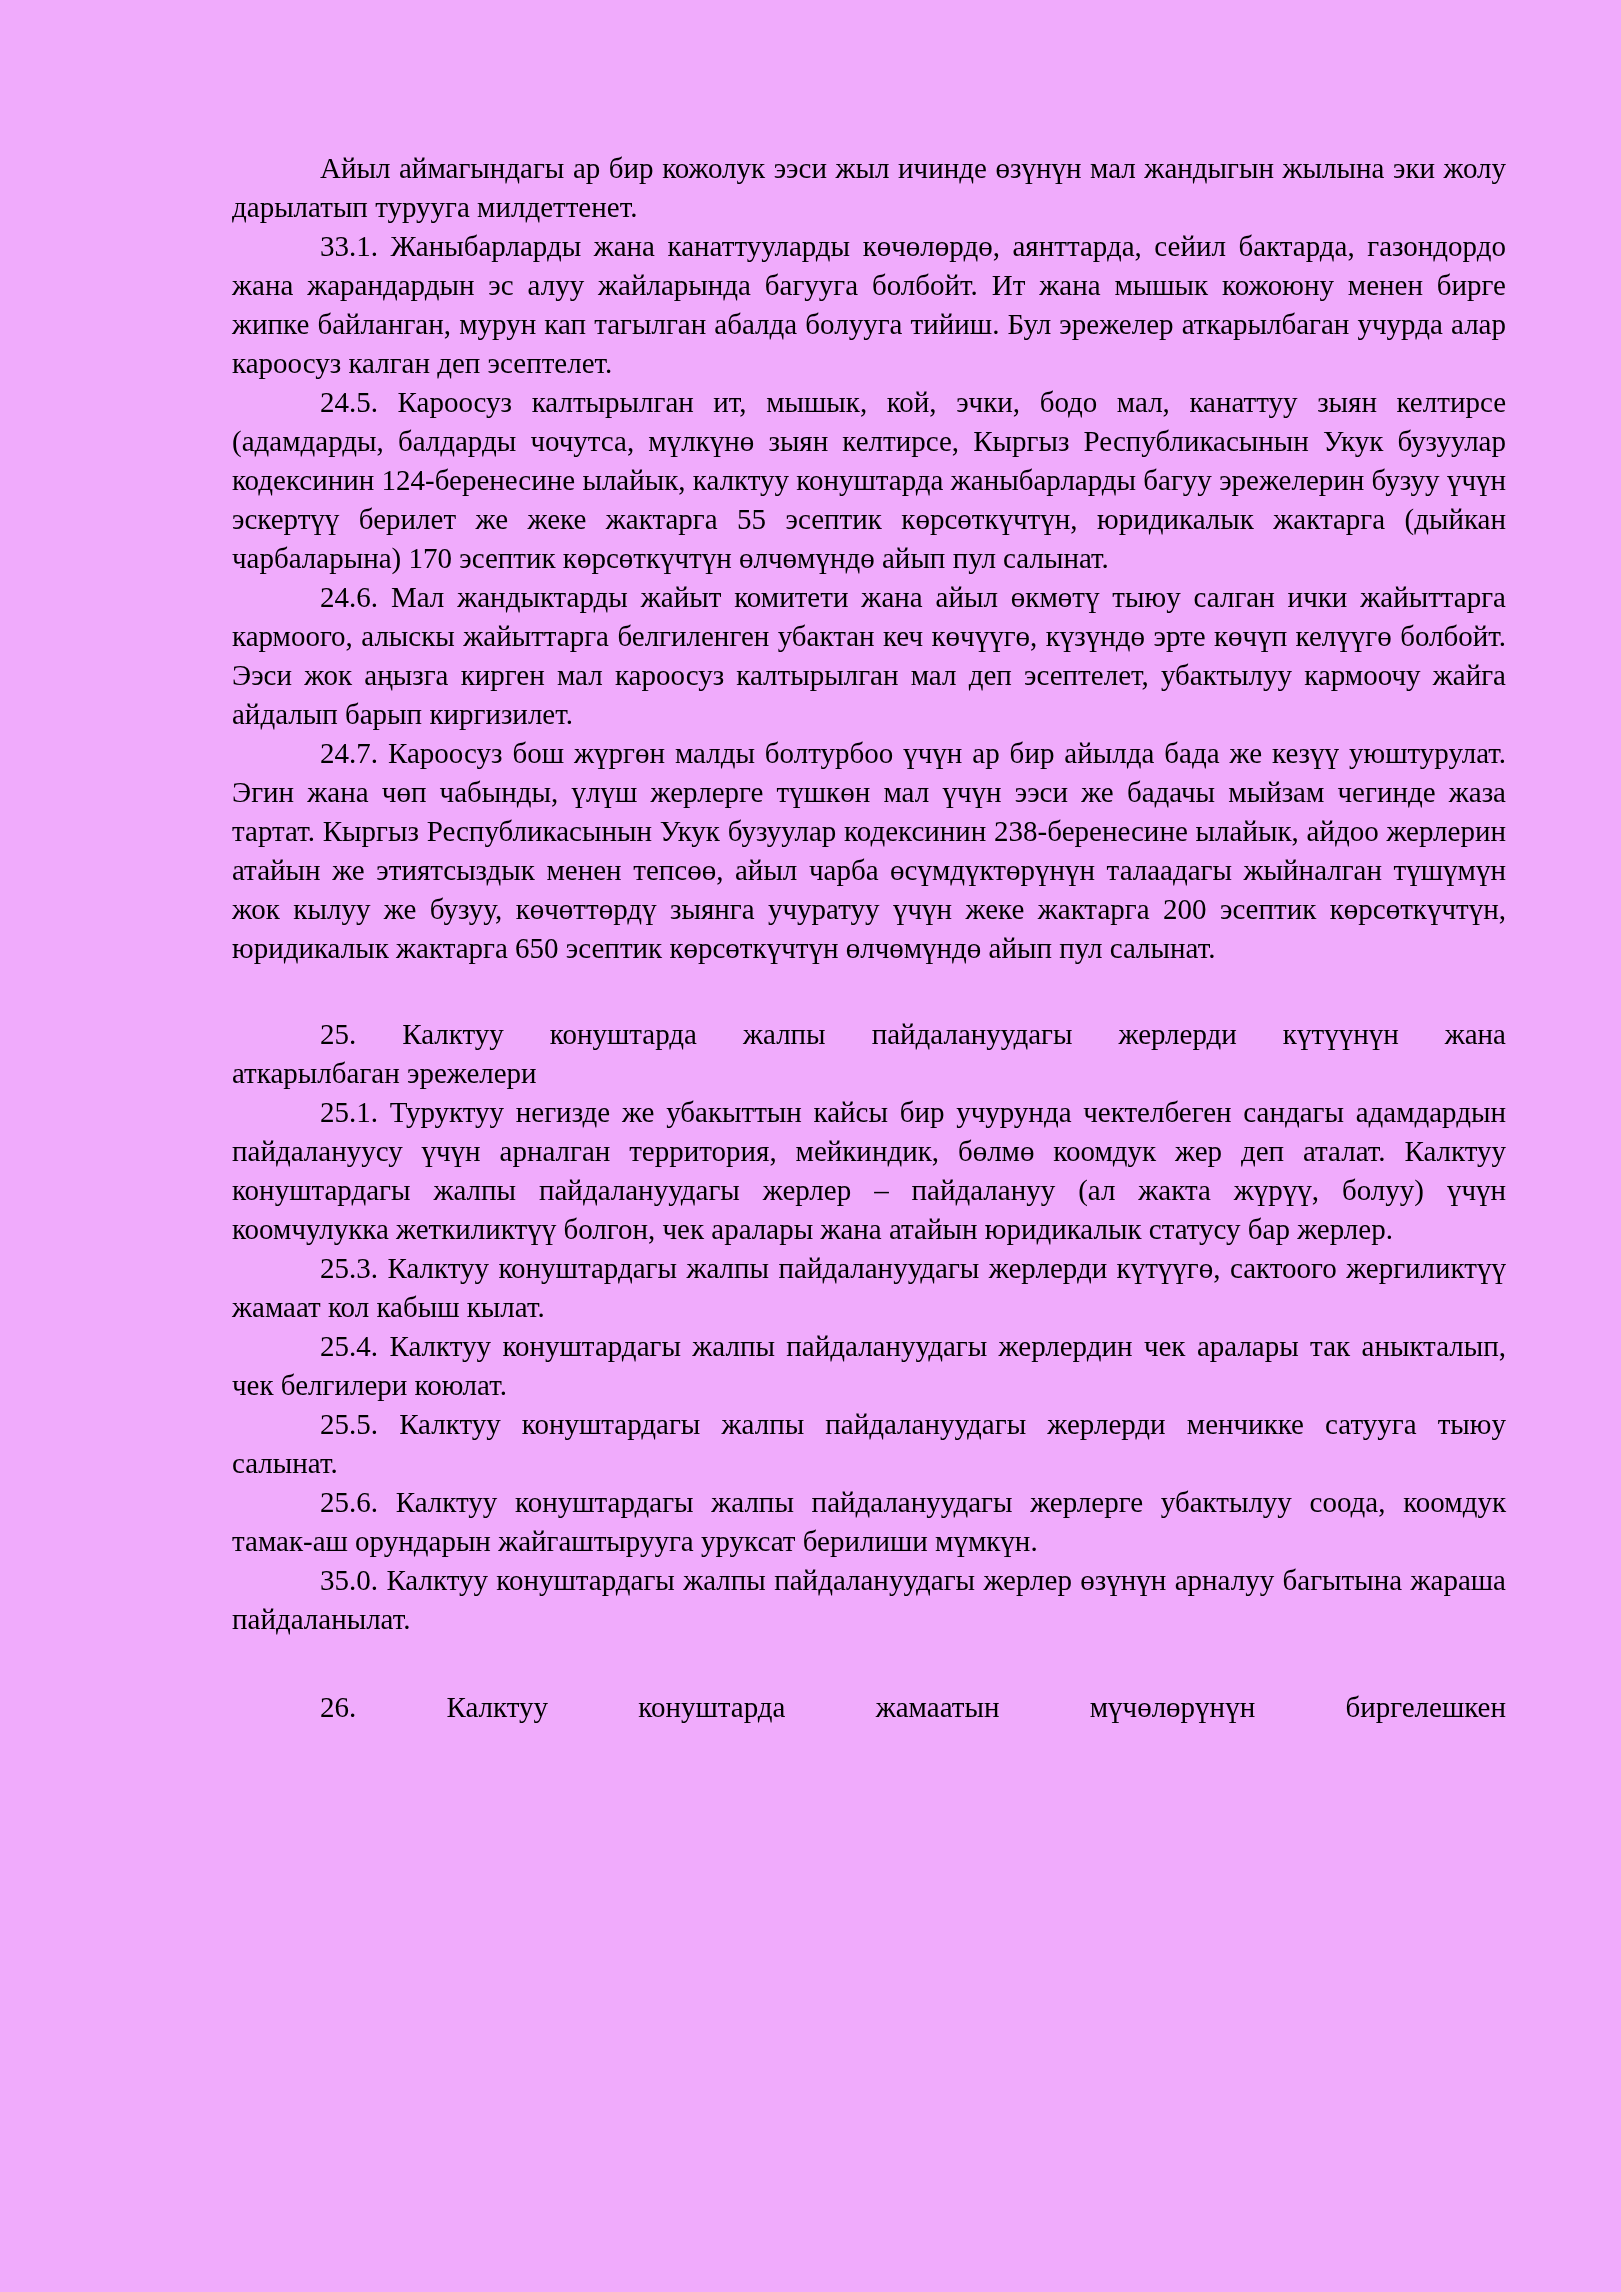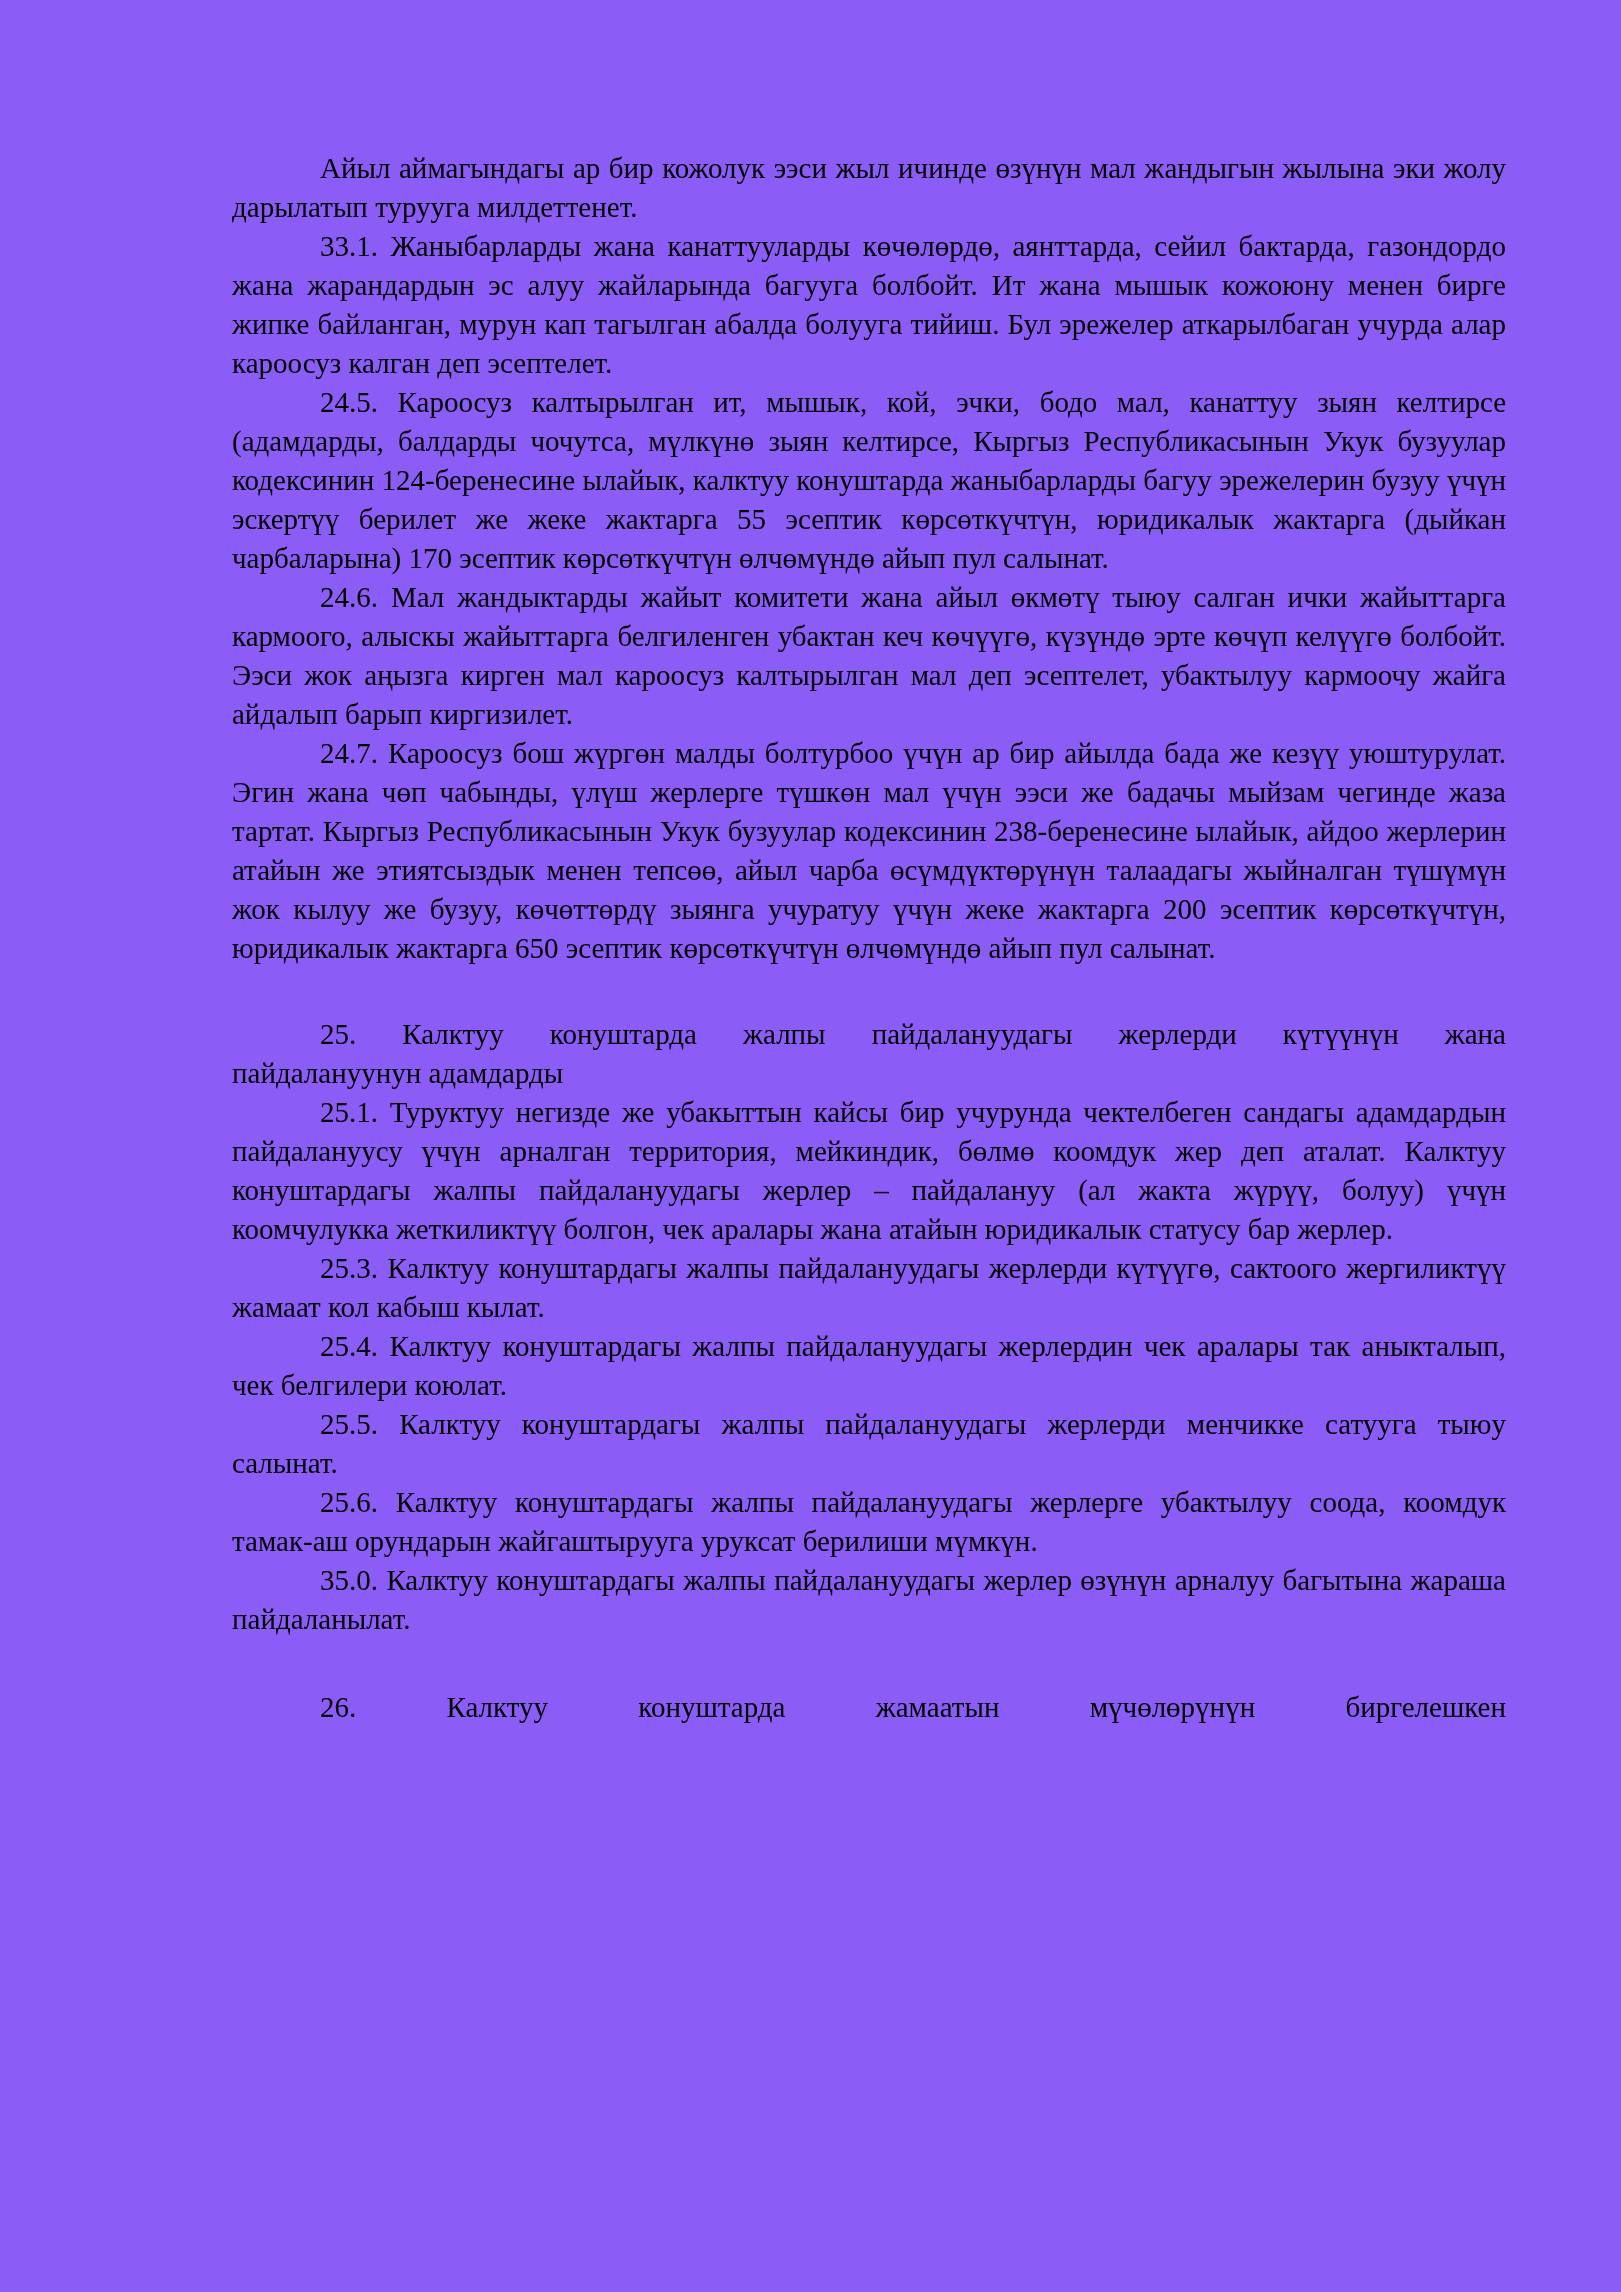--- a/index.html
+++ b/index.html
@@ -4,21 +4,21 @@
 <style>
   html, body {
     margin: 0;
     padding: 0;
     background: #ffffff;
   }
   .page {
     position: relative;
     width: 1621px;
     height: 2293px;
-    background: #8b5cf6;
+    background: #f0abfc;
     overflow: hidden;
   }
   .content {
     position: absolute;
     left: 232px;
     top: 149px;
     width: 1274px;
     color: #000000;
     font-family: "Liberation Serif", "DejaVu Serif", serif;
     font-size: 29px;
@@ -60,21 +60,21 @@
     <p class="body">33.1. Жаныбарларды жана канаттууларды көчөлөрдө, аянттарда, сейил бактарда, газондордо жана жарандардын эс алуу жайларында багууга болбойт. Ит жана мышык кожоюну менен бирге жипке байланган, мурун кап тагылган абалда болууга тийиш. Бул эрежелер аткарылбаган учурда алар кароосуз калган деп эсептелет.</p>
 
     <p class="body">24.5. Кароосуз калтырылган ит, мышык, кой, эчки, бодо мал, канаттуу зыян келтирсе (адамдарды, балдарды чочутса, мүлкүнө зыян келтирсе, Кыргыз Республикасынын Укук бузуулар кодексинин 124-беренесине ылайык, калктуу конуштарда жаныбарларды багуу эрежелерин бузуу үчүн эскертүү берилет же жеке жактарга 55 эсептик көрсөткүчтүн, юридикалык жактарга (дыйкан чарбаларына) 170 эсептик көрсөткүчтүн өлчөмүндө айып пул салынат.</p>
 
     <p class="body">24.6. Мал жандыктарды жайыт комитети жана айыл өкмөтү тыюу салган ички жайыттарга кармоого, алыскы жайыттарга белгиленген убактан кеч көчүүгө, күзүндө эрте көчүп келүүгө болбойт. Ээси жок аңызга кирген мал кароосуз калтырылган мал деп эсептелет, убактылуу кармоочу жайга айдалып барып киргизилет.</p>
 
     <p class="body">24.7. Кароосуз бош жүргөн малды болтурбоо үчүн ар бир айылда бада же кезүү уюштурулат. Эгин жана чөп чабынды, үлүш жерлерге түшкөн мал үчүн ээси же бадачы мыйзам чегинде жаза тартат. Кыргыз Республикасынын Укук бузуулар кодексинин 238-беренесине ылайык, айдоо жерлерин атайын же этиятсыздык менен тепсөө, айыл чарба өсүмдүктөрүнүн талаадагы жыйналган түшүмүн жок кылуу же бузуу, көчөттөрдү зыянга учуратуу үчүн жеке жактарга 200 эсептик көрсөткүчтүн, юридикалык жактарга 650 эсептик көрсөткүчтүн өлчөмүндө айып пул салынат.</p>
 
     <h2 class="heading heading-25">
       <span class="hl hl-first">25. Калктуу конуштарда жалпы пайдалануудагы жерлерди күтүүнүн жана</span>
-      <span class="hl">пайдалануунун адамдарды</span>
+      <span class="hl">аткарылбаган эрежелери</span>
     </h2>
 
     <p class="body">25.1. Туруктуу негизде же убакыттын кайсы бир учурунда чектелбеген сандагы адамдардын пайдалануусу үчүн арналган территория, мейкиндик, бөлмө коомдук жер деп аталат. Калктуу конуштардагы жалпы пайдалануудагы жерлер – пайдалануу (ал жакта жүрүү, болуу) үчүн коомчулукка жеткиликтүү болгон, чек аралары жана атайын юридикалык статусу бар жерлер.</p>
 
 
     <p class="body">25.3. Калктуу конуштардагы жалпы пайдалануудагы жерлерди күтүүгө, сактоого жергиликтүү жамаат кол кабыш кылат.</p>
 
     <p class="body">25.4. Калктуу конуштардагы жалпы пайдалануудагы жерлердин чек аралары так аныкталып, чек белгилери коюлат.</p>
 
     <p class="body">25.5. Калктуу конуштардагы жалпы пайдалануудагы жерлерди менчикке сатууга тыюу салынат.</p>

